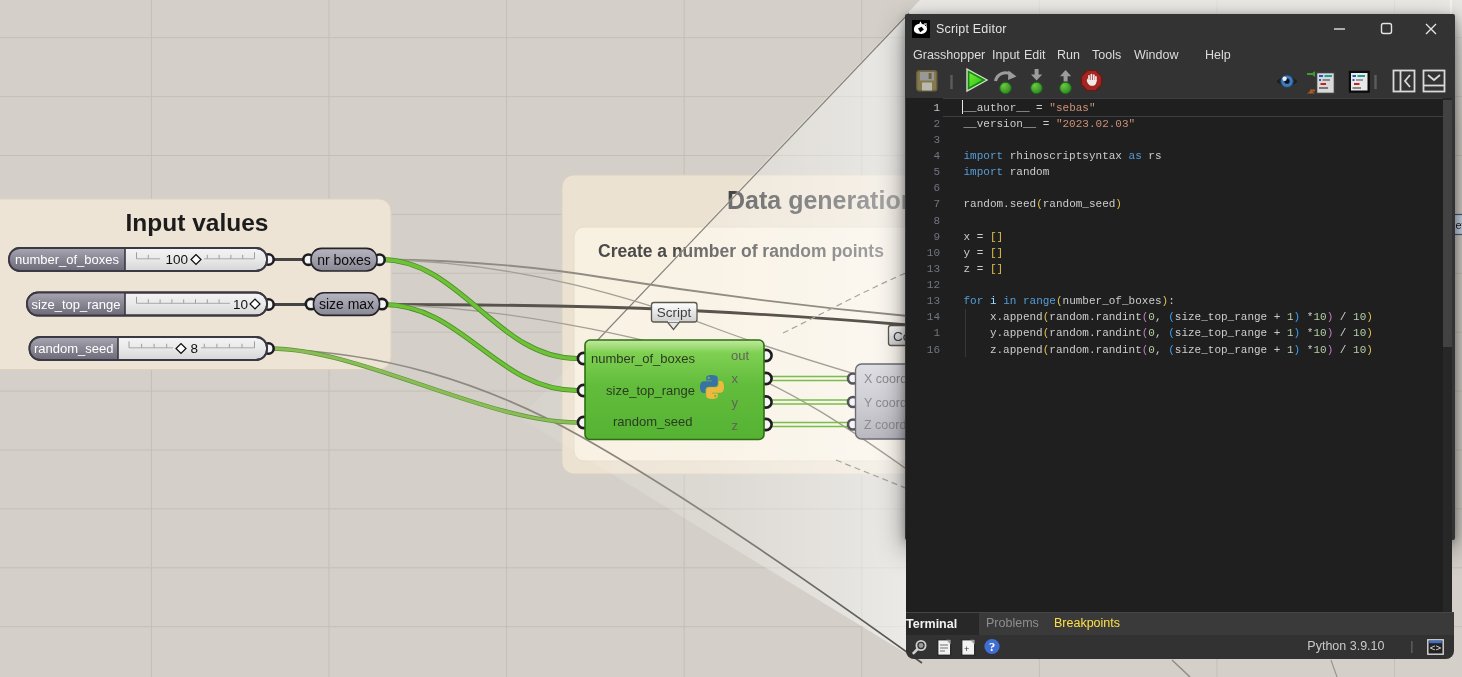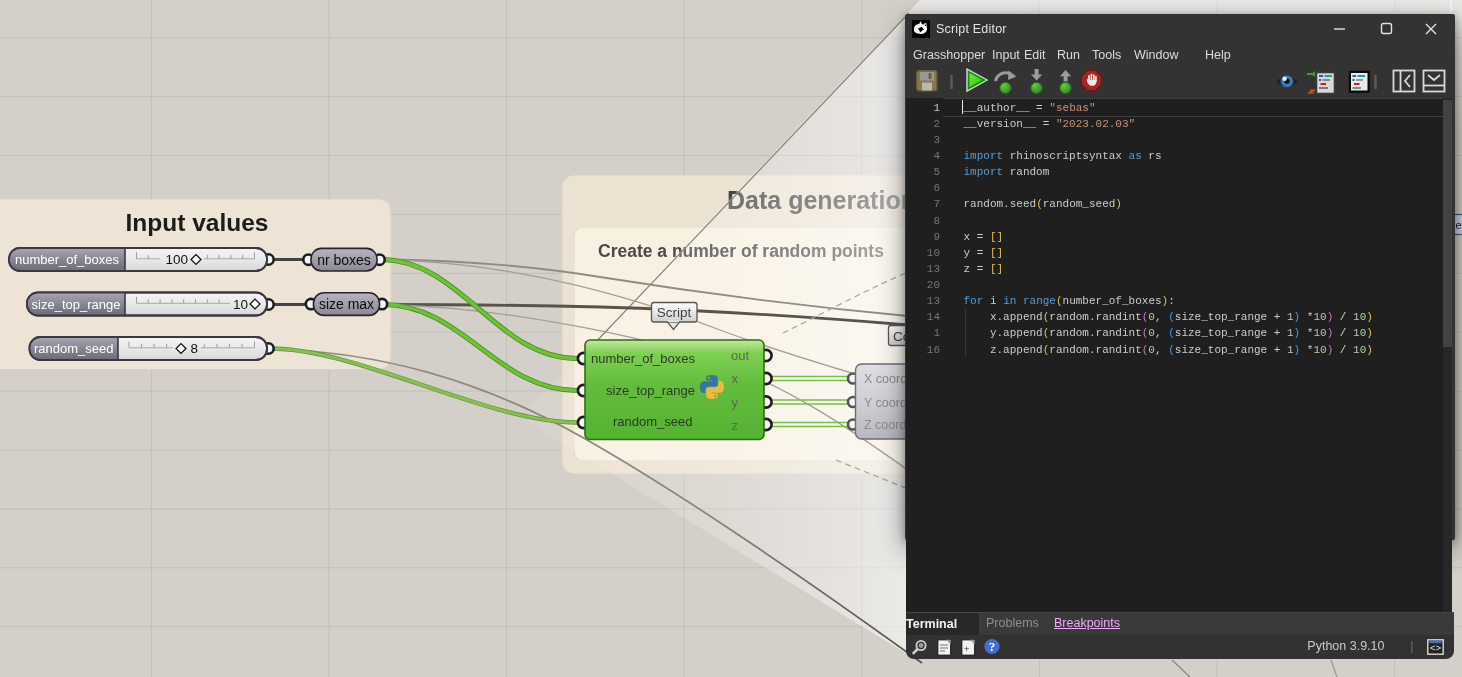--- a/index.html
+++ b/index.html
@@ -18,21 +18,21 @@
 #gut{position:absolute;left:0;top:2.2px;width:34px;text-align:right;font-family:"Liberation Mono",monospace;font-size:11px;line-height:16.13px;color:#6f7680;}
 #gut .act{color:#c6c6c6;}
 #code{position:absolute;left:57.5px;top:2.2px;font-family:"Liberation Mono",monospace;font-size:11px;line-height:16.13px;white-space:pre;}
 .cl{height:16.13px;}
 .d{color:#cccccc} .s{color:#ce9178} .k{color:#569cd6} .n{color:#b5cea8} .y{color:#e2c14c} .p{color:#c678c6} .b{color:#3f9ef0} .v{color:#9cdcfe}
 #actline{position:absolute;left:38px;top:84.6px;width:501px;height:16.6px;border-top:1px solid #3c3c42;border-bottom:1px solid #3c3c42;}
 #cursor{position:absolute;left:56.5px;top:86px;width:1.4px;height:14px;background:#e8e8e8;}
 #tabs{position:absolute;left:1px;top:598.5px;width:547.5px;height:22.5px;background:#3a3a3a;font-size:12.5px;border-top:1px solid #454545;box-sizing:border-box;}
 #tabs .active{position:absolute;left:0px;top:0;width:73px;height:22.5px;background:#282828;color:#f2f2f2;text-align:left;line-height:22px;font-weight:bold;}
 #tabs .t2{position:absolute;left:80px;top:3px;color:#8f8f8f;}
-#tabs .t3{position:absolute;left:148px;top:3px;color:#f0abfc;text-decoration:underline;}
+#tabs .t3{position:absolute;left:148px;top:3px;color:#fde047;}
 #status{position:absolute;left:1px;top:621px;width:547.5px;height:24.5px;background:#323232;border-radius:0 0 8px 8px;font-size:12.5px;color:#c9c9c9;}
 #pyver{position:absolute;right:69px;top:4px;}
 #sdiv{position:absolute;right:40px;top:4px;color:#6e6e6e;}
 #cicon{position:absolute;right:10px;top:4px;}
 </style></head>
 <body>
 <svg id="cv" width="1462" height="677" viewBox="0 0 1462 677">
 <defs>
 <linearGradient id="sliderval" x1="0" y1="0" x2="0" y2="1">
  <stop offset="0" stop-color="#f4f4f4"></stop>
@@ -393,21 +393,21 @@
         <div class="gl">2</div>
         <div class="gl">3</div>
         <div class="gl">4</div>
         <div class="gl">5</div>
         <div class="gl">6</div>
         <div class="gl">7</div>
         <div class="gl">8</div>
         <div class="gl">9</div>
         <div class="gl">10</div>
         <div class="gl">13</div>
-        <div class="gl">20</div>
+        <div class="gl">12</div>
         <div class="gl">13</div>
         <div class="gl">14</div>
         <div class="gl">1</div>
         <div class="gl">16</div>
       </div>
    <div id="code"><div class="cl"><span class="d">__author__ = </span><span class="s">"sebas"</span></div><div class="cl"><span class="d">__version__ = </span><span class="s">"2023.02.03"</span></div><div class="cl">&nbsp;</div><div class="cl"><span class="k">import</span><span class="d"> rhinoscriptsyntax </span><span class="k">as</span><span class="d"> rs</span></div><div class="cl"><span class="k">import</span><span class="d"> random</span></div><div class="cl">&nbsp;</div><div class="cl"><span class="d">random.seed</span><span class="y">(</span><span class="d">random_seed</span><span class="y">)</span></div><div class="cl">&nbsp;</div><div class="cl"><span class="d">x = </span><span class="y">[]</span></div><div class="cl"><span class="d">y = </span><span class="y">[]</span></div><div class="cl"><span class="d">z = </span><span class="y">[]</span></div><div class="cl">&nbsp;</div><div class="cl"><span class="k">for</span><span class="v"> i </span><span class="k">in</span><span class="d"> </span><span class="k">range</span><span class="y">(</span><span class="d">number_of_boxes</span><span class="y">)</span><span class="d">:</span></div><div class="cl"><span class="d">    x.append</span><span class="y">(</span><span class="d">random.randint</span><span class="p">(</span><span class="n">0</span><span class="d">, </span><span class="b">(</span><span class="d">size_top_range + </span><span class="n">1</span><span class="b">)</span><span class="d"> *</span><span class="n">10</span><span class="p">)</span><span class="d"> / </span><span class="n">10</span><span class="y">)</span></div><div class="cl"><span class="d">    y.append</span><span class="y">(</span><span class="d">random.randint</span><span class="p">(</span><span class="n">0</span><span class="d">, </span><span class="b">(</span><span class="d">size_top_range + </span><span class="n">1</span><span class="b">)</span><span class="d"> *</span><span class="n">10</span><span class="p">)</span><span class="d"> / </span><span class="n">10</span><span class="y">)</span></div><div class="cl"><span class="d">    z.append</span><span class="y">(</span><span class="d">random.randint</span><span class="p">(</span><span class="n">0</span><span class="d">, </span><span class="b">(</span><span class="d">size_top_range + </span><span class="n">1</span><span class="b">)</span><span class="d"> *</span><span class="n">10</span><span class="p">)</span><span class="d"> / </span><span class="n">10</span><span class="y">)</span></div></div>
  </div>
  <div id="cursor"></div>
  <div style="position:absolute;left:60px;top:295px;width:1px;height:48px;background:#373737;"></div>
  <div id="scroll"></div>

